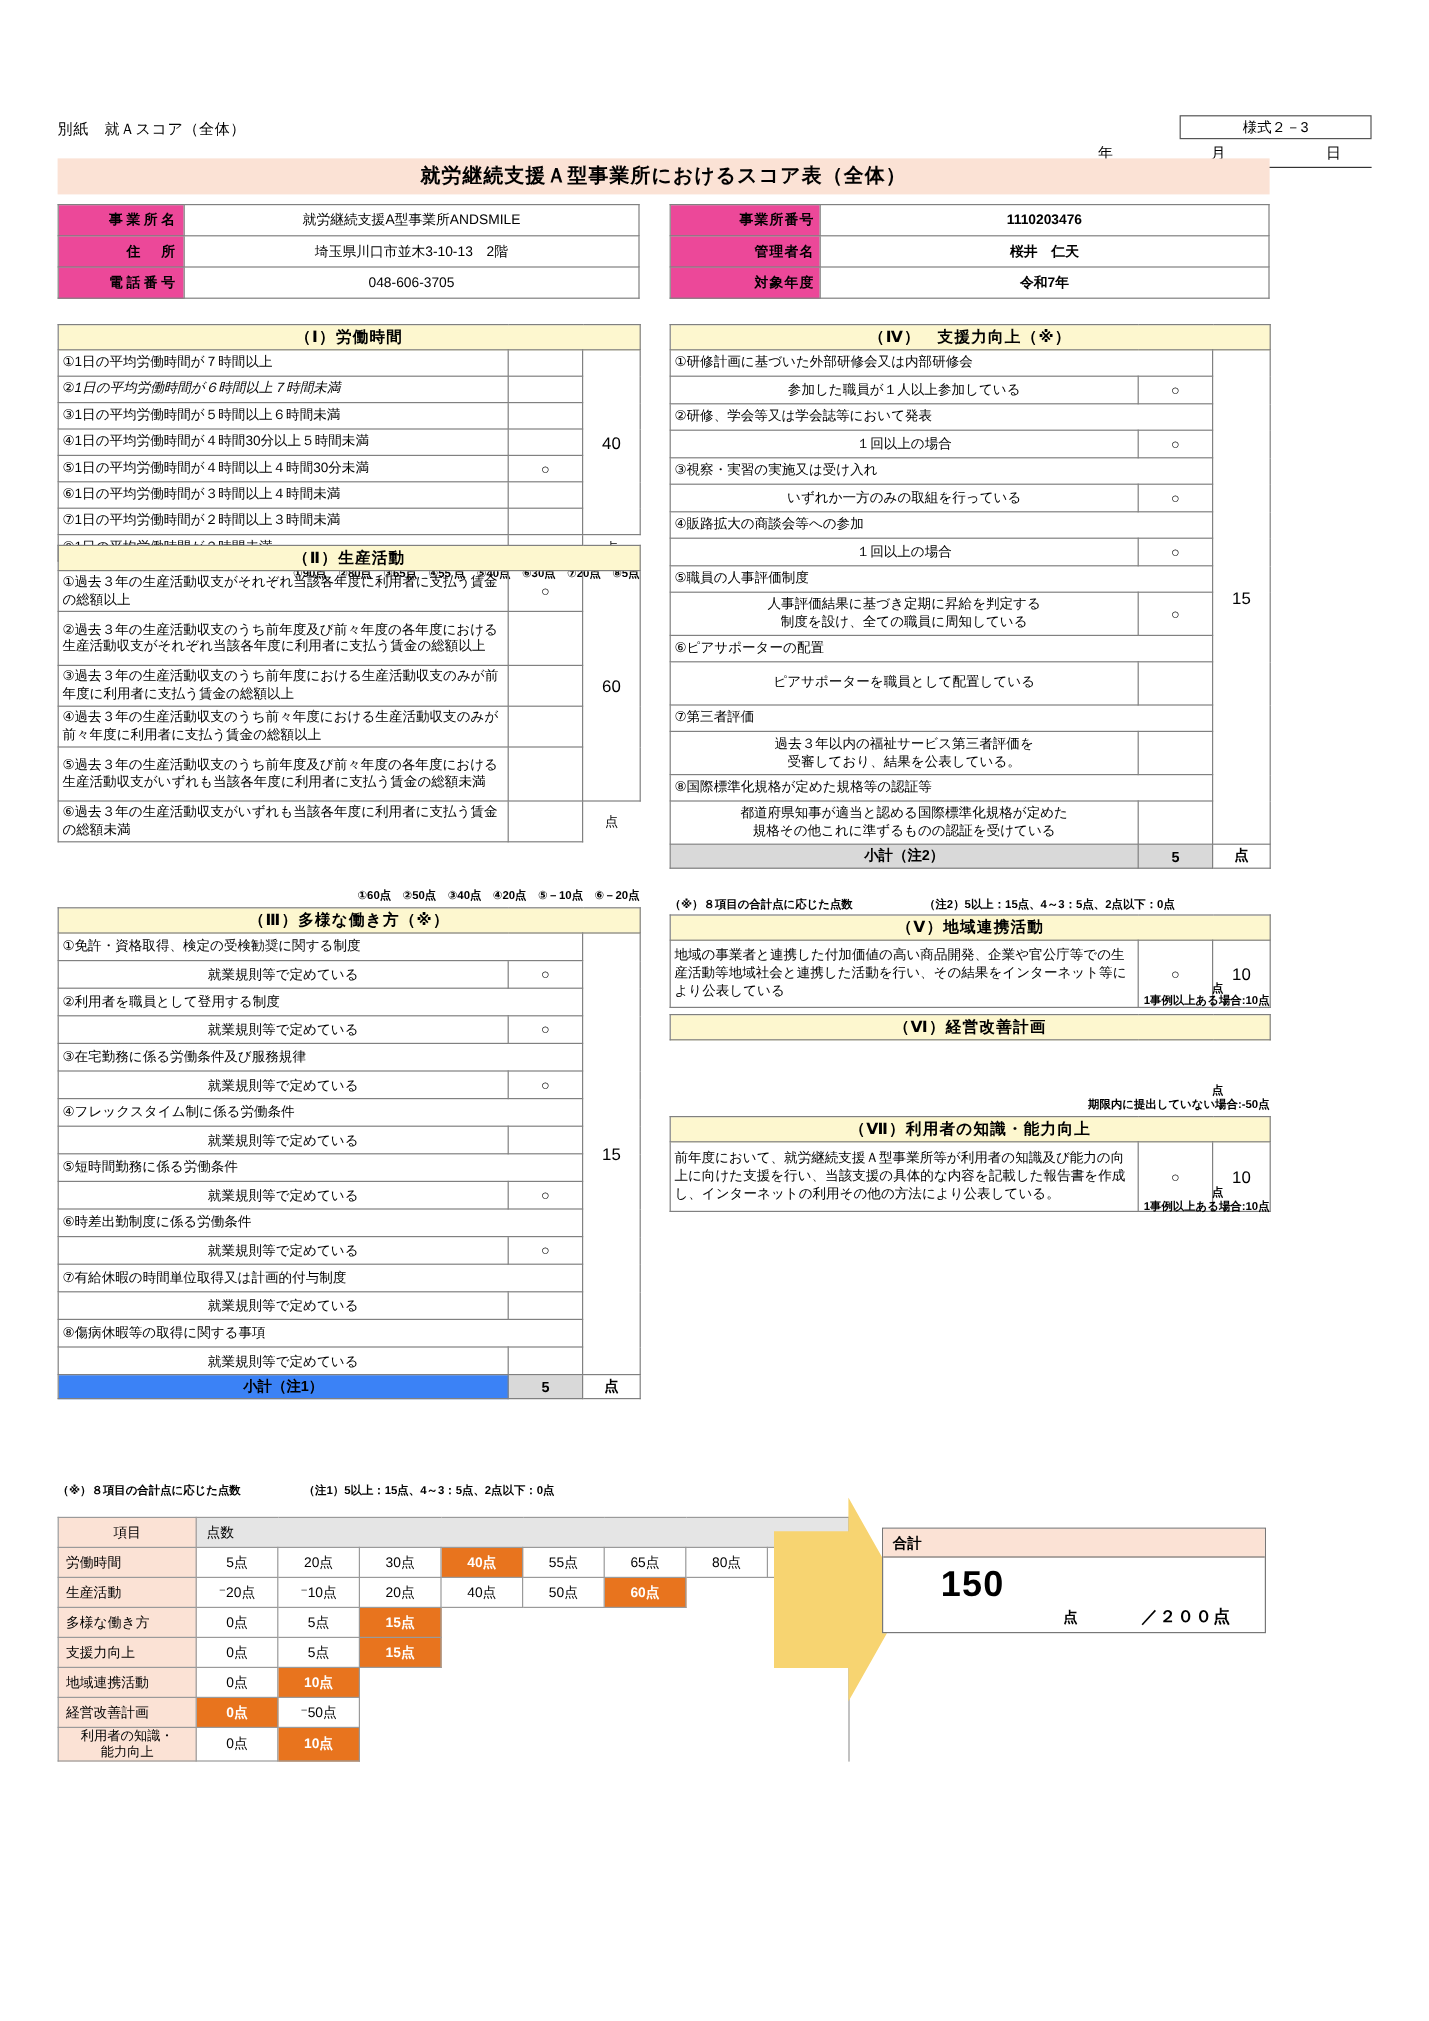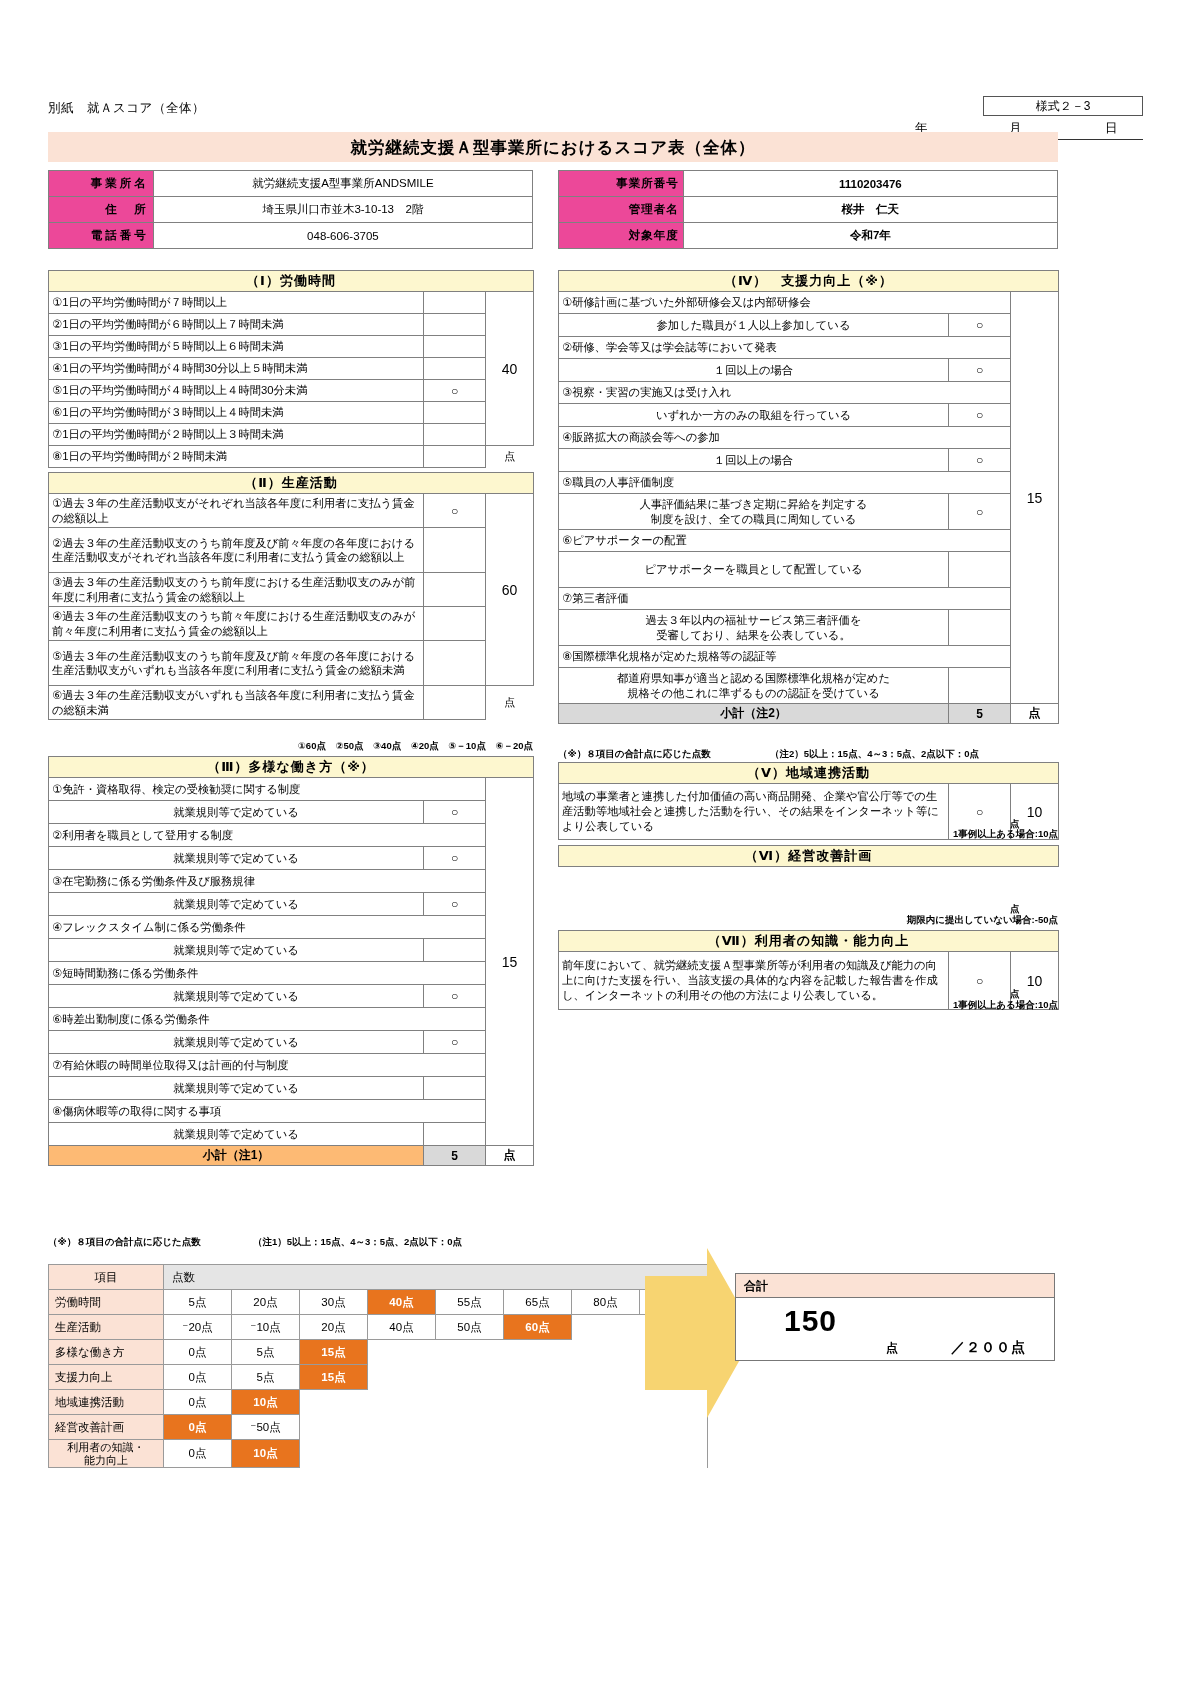--- a/index.html
+++ b/index.html
@@ -142,21 +142,21 @@
         <tr>
       <td class="hdr" colspan="3">（Ⅰ）労働時間</td>
     </tr>
     </tbody>
       <tbody id="sec1-body">
         <tr style="height: 22px;">
           <td class="item">①1日の平均労働時間が７時間以上</td>
           <td class="mark"></td>
           <td class="pts" rowspan="7">40</td>
         </tr>
-        <tr style="height: 22px;">
+        <tr style="height: 22px; font-style: italic;">
           <td class="item">②1日の平均労働時間が６時間以上７時間未満</td>
           <td class="mark"></td>
         </tr>
         <tr style="height: 22px;">
           <td class="item">③1日の平均労働時間が５時間以上６時間未満</td>
           <td class="mark"></td>
         </tr>
         <tr style="height: 22px;">
           <td class="item">④1日の平均労働時間が４時間30分以上５時間未満</td>
           <td class="mark"></td>
@@ -175,21 +175,21 @@
         </tr>
         <tr style="height: 22px;">
           <td class="item">⑧1日の平均労働時間が２時間未満</td>
           <td class="mark"></td>
           <td class="tenLabel" style="border: none;">点</td>
         </tr>
       </tbody>
   </table>
   <div class="noteR" id="sec1-legend" style="left:48px; top:472px; width:485px;">①90点　②80点　③65点　④55 点　⑤40点　⑥30点　⑦20点　⑧5点</div>
 
-  <table class="sect" id="sec2" style="left:48px; top:472px; width:485px;">
+  <table class="sect" id="sec2" style="left:48px; top:454px; width:485px;">
     <colgroup>
         <col style="width:375px">
         <col style="width:62px">
         <col style="width:48px">
       </colgroup>
     <tbody>
         <tr>
       <td class="hdr" colspan="3">（Ⅱ）生産活動</td>
     </tr>
     </tbody>
@@ -287,21 +287,21 @@
           <td class="mark"></td>
         </tr>
         <tr style="height: 23px;">
           <td class="item" colspan="2">⑧傷病休暇等の取得に関する事項</td>
         </tr>
         <tr style="height: 23px;">
           <td class="indent">就業規則等で定めている</td>
           <td class="mark"></td>
         </tr>
         <tr style="height: 20px;">
-          <td class="sub" style="background: #fdba74;">小計（注1）</td>
+          <td class="sub" style="background: #3b82f6;">小計（注1）</td>
           <td class="sub">5</td>
           <td class="sub" style="background: rgb(255, 255, 255);">点</td>
         </tr>
       </tbody>
   </table>
   <div class="note" style="left:48px; top:1236px;">（※）８項目の合計点に応じた点数</div>
   <div class="note" style="left:253px; top:1236px;">（注1）5以上：15点、4～3：5点、2点以下：0点</div>
 
   <table class="sect" id="sec4" style="left:558px; top:270px; width:500px;">
     <colgroup>

